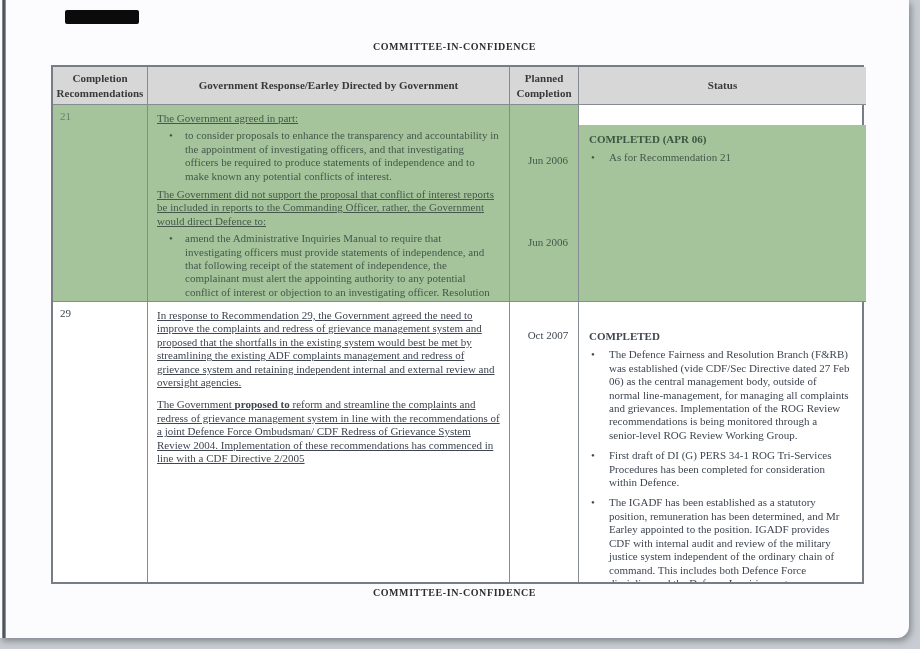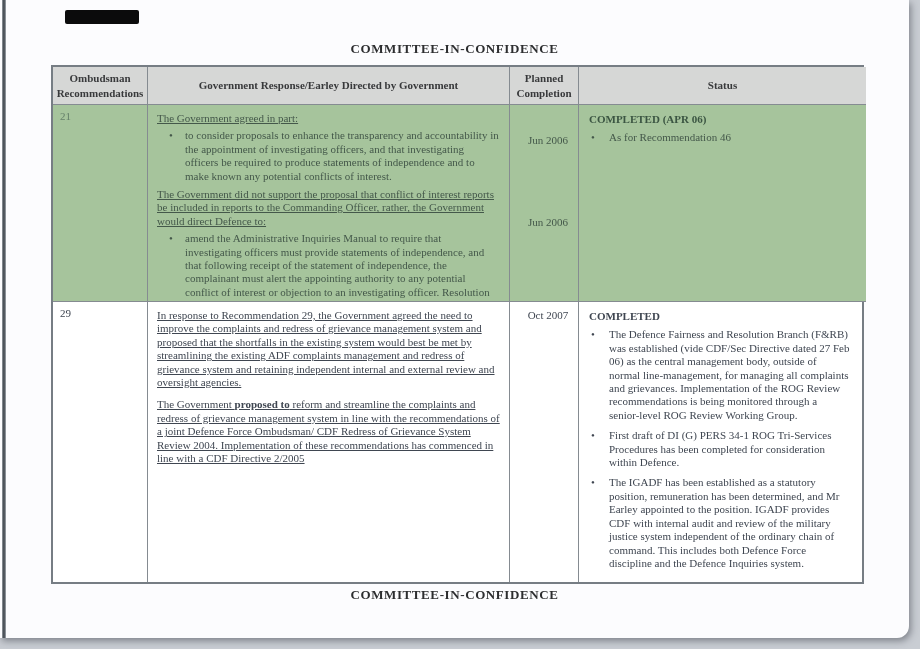--- a/index.html
+++ b/index.html
@@ -18,21 +18,21 @@
   .page-edge-line {
     position:absolute; left:2px; top:0; width:4px; height:100%;
     background:linear-gradient(to right,#9aa0a6,#3e444b 45%,#6a7077 80%,#c6cad0);
   }
   .redaction {
     position:absolute; left:65px; top:10px; width:74px; height:14px;
     background:#0b0b0c; border-radius:2px;
   }
   .banner {
     position:absolute; left:0; width:100%;
-    text-align:center; font-weight:bold; font-size:13px;
+    text-align:center; font-weight:bold; font-size:10px;
     letter-spacing:0.6px; color:#2d2e30;
   }
   .banner.top { top:41px; }
   .banner.bottom { top:587px; }
   .doc-table {
     position:absolute; left:51px; top:65px; width:813px;
     display:grid;
     grid-template-columns:95px 362px 69px 287px;
     grid-template-rows:38px 197px 280px;
     border:2px solid #767d84;
@@ -52,43 +52,43 @@
     text-align:center; padding:2px 8px; font-size:11px; line-height:1.3;
   }
   .green { background:#a6c49c; color:#44584a; }
   .num-cell { padding:5px 7px; }
   .num-28 { color:#66806a; }
   .resp-cell { padding:7px 9px 5px 9px; }
   .resp-cell p { margin:0 0 4px 0;text-decoration:underline; }
   .bullet-row { display:flex; margin:2px 0 5px 12px; }
   .bullet-glyph { width:16px; flex:none; }
   .bullet-text { flex:1; }
-  .planned-entry { position:absolute; left:8px; right:0; text-align:center; }
+  .planned-entry { position:absolute; left:8px; right:0; text-align:center;margin-top:20px; }
   .pe-0a { top:29px; }
   .pe-0b { top:111px; }
   .pe-1 { top:7px; }
-  .status-cell { padding:8px 16px 6px 10px; }
+  .status-cell { padding:8px 16px 6px 10px;margin-top:20px; }
   .status-heading { font-weight:bold; margin:0 0 5px 0; }
   .status-28 .status-heading { color:#3b5542; }
   .status-bullet { display:flex; margin:0 0 7px 2px; }
   .status-bullet .bullet-glyph { width:18px; }
   .bold-inline { font-weight:bold;text-align:center; }
 </style>
 </head>
 <body>
 
 <div class="page">
   <div class="page-edge-line"></div>
   <div class="redaction"></div>
 
   <div class="banner top">COMMITTEE-IN-CONFIDENCE</div>
 
   <div class="doc-table">
 
-    <div class="cell hdr">Ombudsman Recommendations</div>
+    <div class="cell hdr">Completion Recommendations</div>
     <div class="cell hdr">Government Response/Earley Directed by Government</div>
     <div class="cell hdr">Planned Completion</div>
     <div class="cell hdr last-col">Status</div>
 
     <div class="cell green num-cell">
       <span class="num-28">21</span>
     </div>
 
     <div class="cell green resp-cell">
       <p>The Government agreed in part:</p>
@@ -105,21 +105,21 @@
 
     <div class="cell green">
       <span class="planned-entry pe-0a">Jun 2006</span>
       <span class="planned-entry pe-0b">Jun 2006</span>
     </div>
 
     <div class="cell green last-col status-cell status-28">
       <p class="status-heading">COMPLETED (APR 06)</p>
       <div class="status-bullet">
         <span class="bullet-glyph">•</span>
-        <span class="bullet-text">As for Recommendation 46</span>
+        <span class="bullet-text">As for Recommendation 21</span>
       </div>
     </div>
 
     <div class="cell last-row num-cell">
       <span>29</span>
     </div>
 
     <div class="cell last-row resp-cell">
       <p style="margin-bottom:9px;">In response to Recommendation 29, the Government agreed the need to improve the complaints and redress of grievance management system and proposed that the shortfalls in the existing system would best be met by streamlining the existing ADF complaints management and redress of grievance system and retaining independent internal and external review and oversight agencies.</p>
       <p><span>The Government </span><span class="bold-inline">proposed to</span><span> reform and streamline the complaints and redress of grievance management system in line with the recommendations of a joint Defence Force Ombudsman/ CDF Redress of Grievance System Review 2004. Implementation of these recommendations has commenced in line with a CDF Directive 2/2005</span></p>

